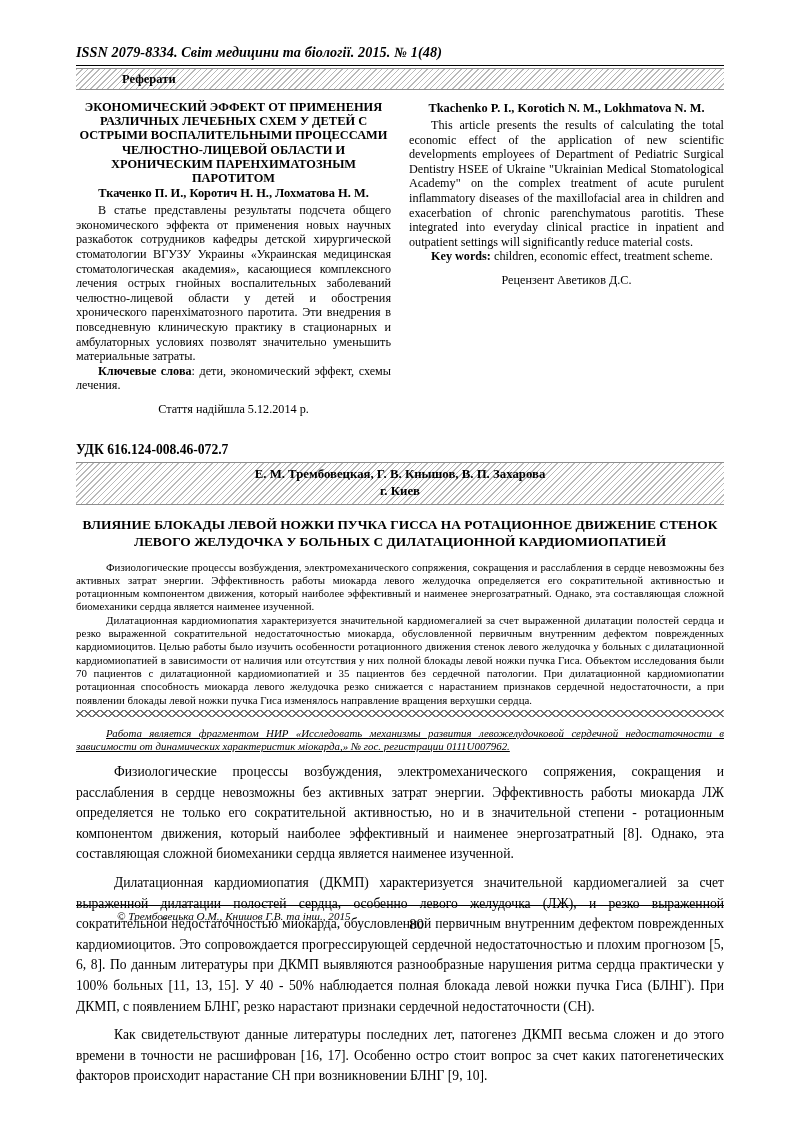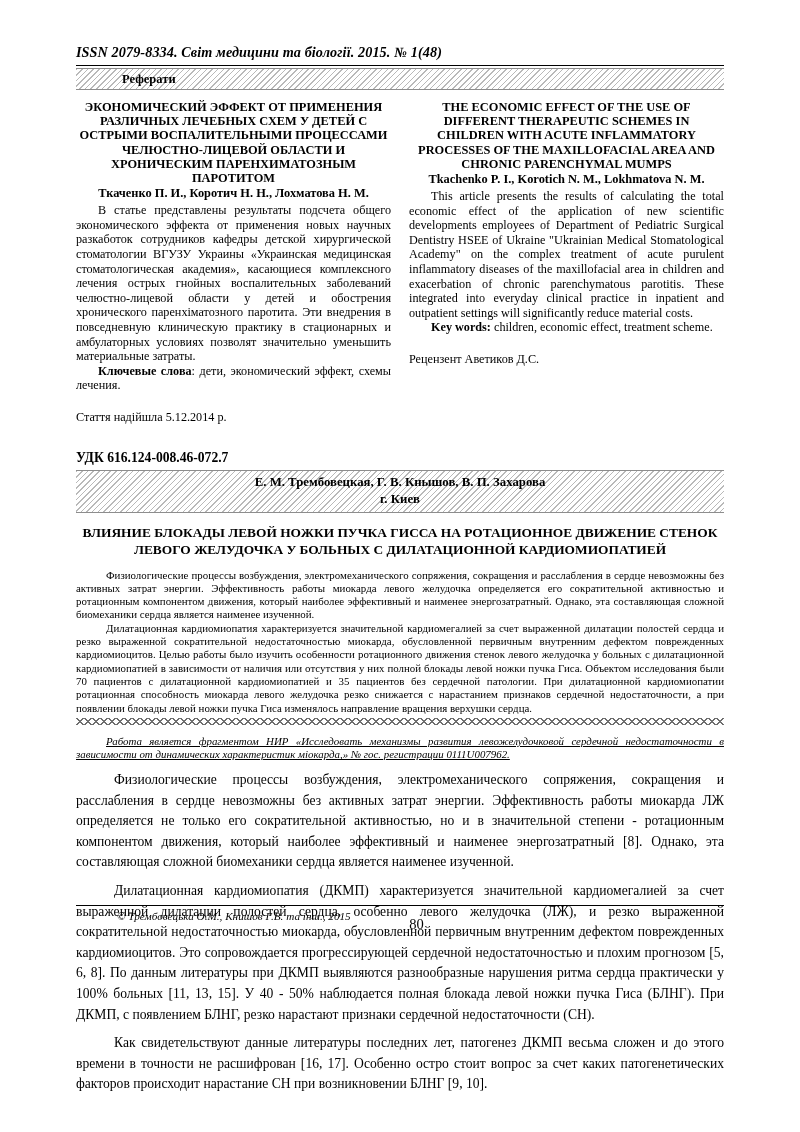--- a/index.html
+++ b/index.html
@@ -96,24 +96,24 @@
   }
   .abs-kw {
     text-align: justify;
     font-size: 12.2px;
     line-height: 14.6px;
     text-indent: 22px;
     margin-top: 0;
   }
   .abs-kw b { font-weight: bold; margin-top: 24px; }
   .abs-right-align {
-    text-align: left;
+    text-align: center;
     font-size: 12.2px;
     line-height: 14.6px;
-    margin-top: 17px;
+    margin-top: 9px;
   }
 
   
   .udc {
     font-weight: bold;
     font-size: 13.6px;
     margin-top: 25px;
     margin-bottom: 3px;
   }
 
@@ -223,21 +223,20 @@
 
     <div class="abs-col">
       <div class="abs-title">ЭКОНОМИЧЕСКИЙ ЭФФЕКТ ОТ ПРИМЕНЕНИЯ РАЗЛИЧНЫХ ЛЕЧЕБНЫХ СХЕМ У ДЕТЕЙ С ОСТРЫМИ ВОСПАЛИТЕЛЬНЫМИ ПРОЦЕССАМИ ЧЕЛЮСТНО-ЛИЦЕВОЙ ОБЛАСТИ И ХРОНИЧЕСКИМ ПАРЕНХИМАТОЗНЫМ ПАРОТИТОМ</div>
       <div class="abs-authors">Ткаченко П. И., Коротич Н. Н., Лохматова Н. М.</div>
       <div class="abs-body">В статье представлены результаты подсчета общего экономического эффекта от применения новых научных разкаботок сотрудников кафедры детской хирургической стоматологии ВГУЗУ Украины «Украинская медицинская стоматологическая академия», касающиеся комплексного лечения острых гнойных воспалительных заболеваний челюстно-лицевой области у детей и обострения хронического паренхіматозного паротита. Эти внедрения в повседневную клиническую практику в стационарных и амбулаторных условиях позволят значительно уменьшить материальные затраты.</div>
       <div class="abs-kw"><b>Ключевые слова</b><span>: дети, экономический эффект, схемы лечения.</span></div>
       <div class="abs-right-align">Стаття надійшла 5.12.2014 р.</div>
     </div>
 
     <div class="abs-col">
-      <div class="abs-title">THE ECONOMIC EFFECT OF THE USE OF DIFFERENT THERAPEUTIC SCHEMES IN CHILDREN WITH ACUTE INFLAMMATORY PROCESSES OF THE MAXILLOFACIAL AREA AND CHRONIC PARENCHYMAL MUMPS</div>
       <div class="abs-authors">Tkachenko P. I., Korotich N. M., Lokhmatova N. M.</div>
       <div class="abs-body">This article presents the results of calculating the total economic effect of the application of new scientific developments employees of Department of Pediatric Surgical Dentistry HSEE of Ukraine "Ukrainian Medical Stomatological Academy" on the complex treatment of acute purulent inflammatory diseases of the maxillofacial area in children and exacerbation of chronic parenchymatous parotitis. These integrated into everyday clinical practice in inpatient and outpatient settings will significantly reduce material costs.</div>
       <div class="abs-kw"><b>Key words:</b><span> children, economic effect, treatment scheme.</span></div>
       <div class="abs-right-align">Рецензент Аветиков Д.С.</div>
     </div>
 
   </div>
 
   <div class="udc">УДК 616.124-008.46-072.7</div>
 

